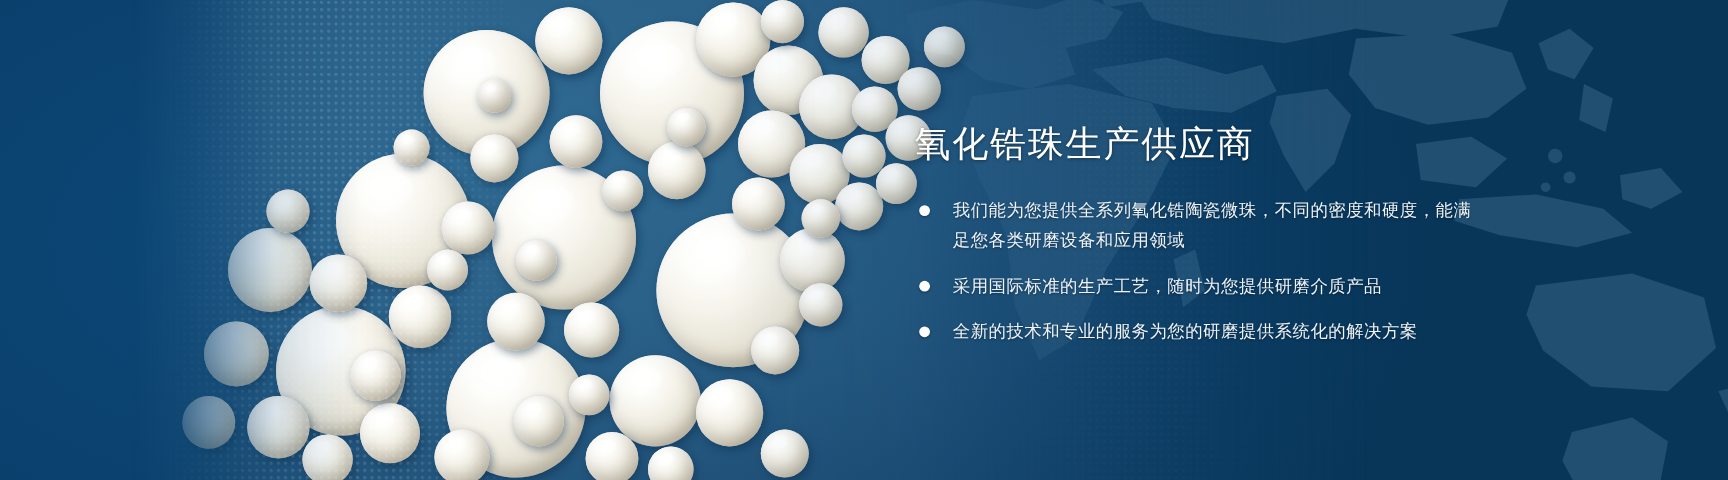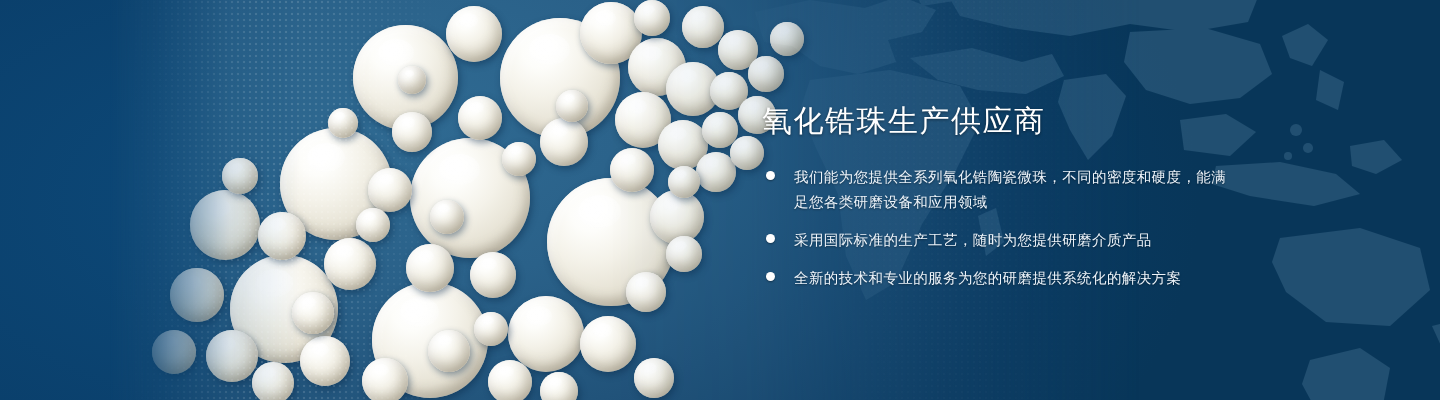--- a/index.html
+++ b/index.html
@@ -68,21 +68,21 @@
     background:radial-gradient(ellipse at 42% 38%, rgba(255,255,255,.98) 0%, rgba(255,255,255,.55) 48%, rgba(255,255,255,0) 100%);
     filter:blur(.6px);
   }
 
   
   .content{ position:absolute; left:762px; top:104px; width:470px; color:#fff; }
   .title{
     font-size:30px; font-weight:400; letter-spacing:1.5px; color:#ffffff;
     text-shadow:0 1px 3px rgba(0,0,0,.45); line-height:1.1; margin-bottom:28px;font-family:Liberation Serif, serif;
   }
-  .bullets{ list-style:none; }
+  .bullets{ list-style:none;font-family:Liberation Mono, monospace; }
   .bullet{ position:relative; padding-left:32px; margin-bottom:13px; }
   .bullet:last-child{ margin-bottom:0; }
   .dot{
     position:absolute; left:4px; top:6px; width:9px; height:9px;
     border-radius:50%; background:#ffffff; box-shadow:0 1px 2px rgba(0,0,0,.35);
   }
   .btext{
     font-size:14.5px; line-height:25px; color:#eef4fa; font-weight:400;
     letter-spacing:.4px; text-shadow:0 1px 2px rgba(0,0,0,.4);
   }

